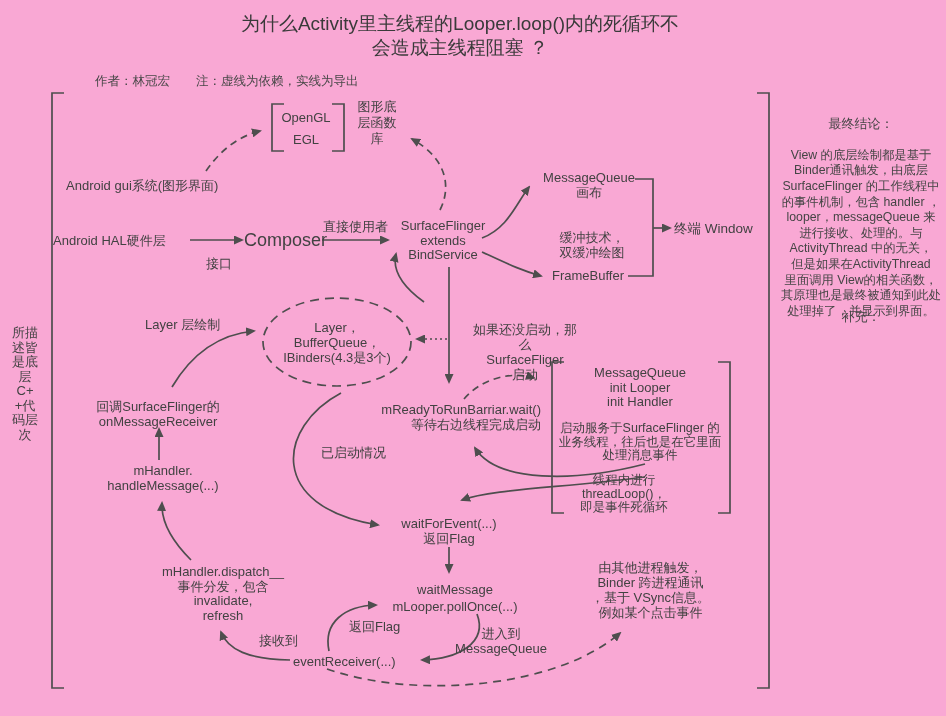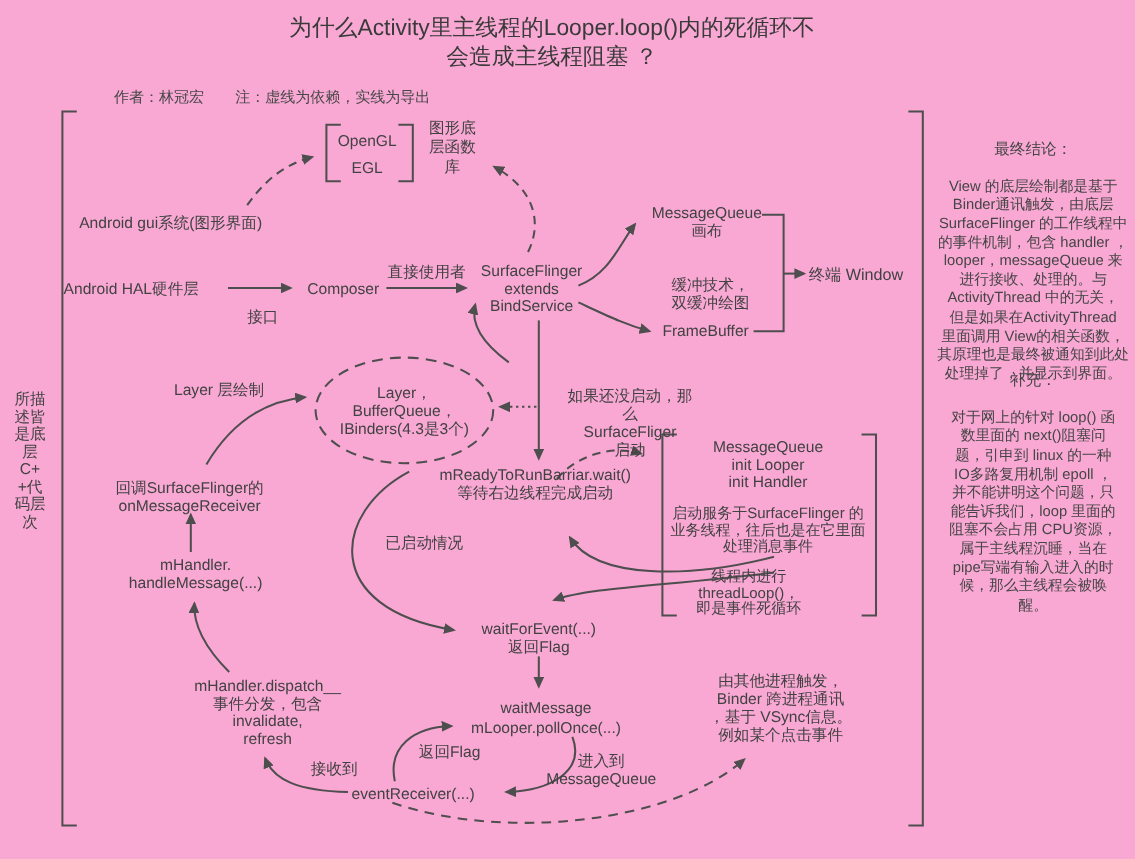--- a/index.html
+++ b/index.html
@@ -101,40 +101,40 @@
 次</div>
 
   <div class="lbl c" style="left:276px;top:107px;width:60px;line-height:22px;">OpenGL
 EGL</div>
   <div class="lbl c" style="left:352px;top:99px;width:50px;line-height:16px;">图形底
 层函数
 库</div>
   <div class="lbl" style="left:66px;top:178px;">Android gui系统(图形界面)</div>
   <div class="lbl" style="left:53px;top:233px;">Android HAL硬件层</div>
   <div class="lbl" style="left:206px;top:219px;margin-top:37px;">接口</div>
-  <div class="lbl" style="left:256px;top:233px;font-size:13px;">Composer</div>
+  <div class="lbl" style="left:244px;top:233px;font-size:18px;">Composer</div>
   <div class="lbl" style="left:323px;top:219px;">直接使用者</div>
   <div class="lbl c" style="left:393px;top:219px;width:100px;line-height:14.5px;">SurfaceFlinger
 extends
 BindService</div>
   <div class="lbl c" style="left:539px;top:170px;width:100px;">MessageQueue
 画布</div>
   <div class="lbl c" style="left:542px;top:230px;width:100px;">缓冲技术，
 双缓冲绘图</div>
   <div class="lbl" style="left:552px;top:268px;">FrameBuffer</div>
   <div class="lbl" style="left:674px;top:221px;font-size:13.5px;">终端 Window</div>
 
   <div class="lbl" style="left:145px;top:317px;">Layer 层绘制</div>
   <div class="lbl c" style="left:267px;top:320px;width:140px;">Layer，
 BufferQueue，
 IBinders(4.3是3个)</div>
   <div class="lbl c" style="left:470px;top:322px;width:110px;">如果还没启动，那么
 SurfaceFliger
 启动</div>
-  <div class="lbl c" style="left:351px;top:388px;width:190px;">mReadyToRunBarriar.wait()
+  <div class="lbl c" style="left:351px;top:402px;width:190px;text-align:right;">mReadyToRunBarriar.wait()
 等待右边线程完成启动</div>
   <div class="lbl" style="left:321px;top:445px;">已启动情况</div>
   <div class="lbl c" style="left:88px;top:387px;width:140px;margin-top:12px;">回调SurfaceFlinger的
 onMessageReceiver</div>
   <div class="lbl c" style="left:103px;top:463px;width:120px;">mHandler.
 handleMessage(...)</div>
 
   <div class="lbl c" style="left:560px;top:366px;width:160px;line-height:14.5px;">MessageQueue
 init Looper
 init Handler</div>
@@ -171,26 +171,15 @@
 looper，messageQueue 来
 进行接收、处理的。与
 ActivityThread 中的无关，
 但是如果在ActivityThread
 里面调用 View的相关函数，
 其原理也是最终被通知到此处
 处理掉了，并显示到界面。</div>
   </div>
   <div class="rp" style="top:293px;">
     <div class="rp-title">补充：</div>
-    <div>对于网上的针对 loop() 函
-数里面的 next()阻塞问
-题，引申到 linux 的一种
-IO多路复用机制 epoll ，
-并不能讲明这个问题，只
-能告诉我们，loop 里面的
-阻塞不会占用 CPU资源，
-属于主线程沉睡，当在
-pipe写端有输入进入的时
-候，那么主线程会被唤
-醒。</div>
   </div>
 
 </div>
 
 </body></html>

